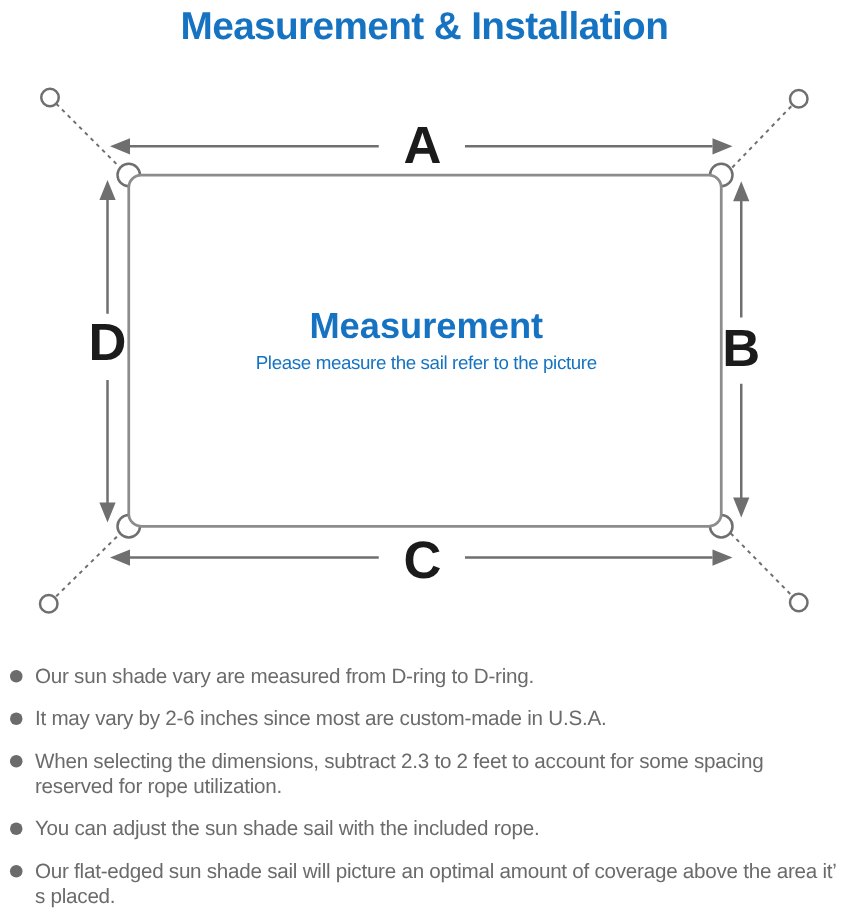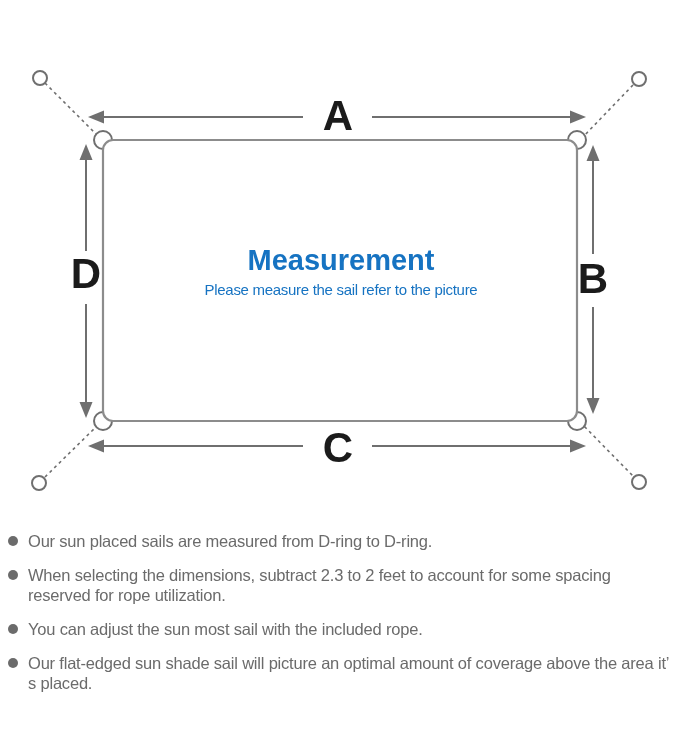--- a/index.html
+++ b/index.html
@@ -69,20 +69,21 @@
     width:10px;height:10px;border-radius:50%;
     background:var(--note_gray);
     margin:5px 10px 0 0;
   }
 </style>
 </head>
 <body>
 
 <div class="page">
 
+  <h1 class="page-title">Measurement &amp; Installation</h1>
 
   <svg class="diagram" viewBox="0 0 679 460" width="679" height="460" xmlns="http://www.w3.org/2000/svg">
 
     <circle class="ring" cx="40" cy="23" r="7"></circle>
     <circle class="ring" cx="639" cy="24" r="7"></circle>
     <circle class="ring" cx="39" cy="428" r="7"></circle>
     <circle class="ring" cx="639" cy="427" r="7"></circle>
 
     <line class="dashed" x1="45" y1="28" x2="100" y2="83"></line>
     <line class="dashed" x1="633" y1="30" x2="581" y2="84"></line>
@@ -120,29 +121,33 @@
     <line class="ln" x1="593" y1="252" x2="593" y2="345"></line>
     <polygon class="ah" points="593,359 586.5,343 599.5,343"></polygon>
 
     <text class="center-title" x="341" y="215" text-anchor="middle">Measurement</text>
     <text class="center-sub" x="341" y="240" text-anchor="middle">Please measure the sail refer to the picture</text>
   </svg>
 
   <ul class="notes">
     <li>
       <span class="dot"></span>
-      <span>Our sun placed sails are measured from D-ring to D-ring.</span>
+      <span>Our sun shade vary are measured from D-ring to D-ring.</span>
+    </li>
+    <li>
+      <span class="dot"></span>
+      <span>It may vary by 2-6 inches since most are custom-made in U.S.A.</span>
     </li>
     <li>
       <span class="dot"></span>
       <span>When selecting the dimensions, subtract 2.3 to 2 feet to account for some spacing reserved for rope utilization.</span>
     </li>
     <li>
       <span class="dot"></span>
-      <span>You can adjust the sun most sail with the included rope.</span>
+      <span>You can adjust the sun shade sail with the included rope.</span>
     </li>
     <li>
       <span class="dot"></span>
       <span>Our flat-edged sun shade sail will picture an optimal amount of coverage above the area it’ s placed.</span>
     </li>
   </ul>
 
 </div>
 
 </body></html>

